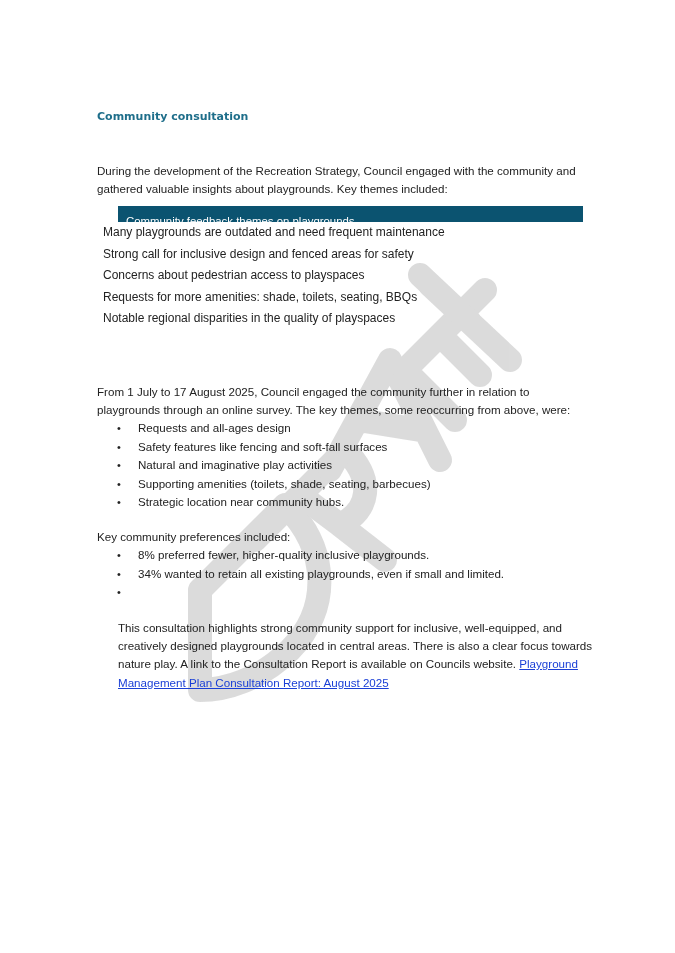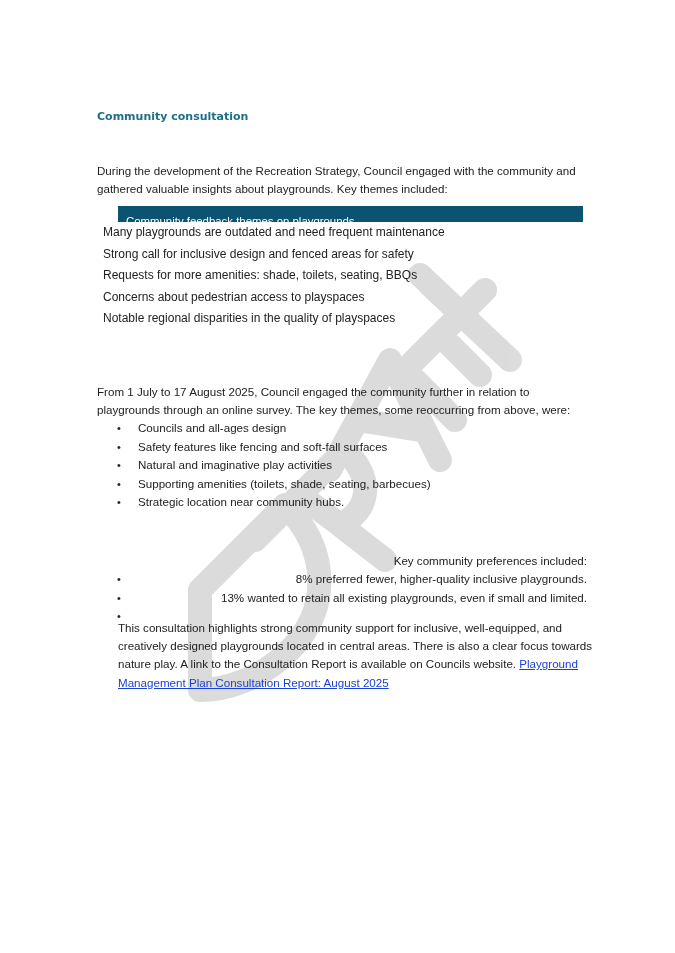--- a/index.html
+++ b/index.html
@@ -26,21 +26,21 @@
     .table-row {
       height: 21.6px; line-height: 21.6px; padding-left: 6px; font-size: 12px; color: #222;
     }
     .table-body { padding-top: 0px; }
     .p2 { top: 383px; }
     ul.bullets { list-style: none; margin: 0; padding: 0; }
     ul.bullets li { position: relative; padding-left: 41px; height: 18.4px; line-height: 18.4px; }
     ul.bullets li .bullet {
       position: absolute; left: 20px; top: 0; font-size: 11px;
     }
-    .p3 { top: 552px; text-align: right; }
+    .p3 { top: 528px; }
     .p4 { top: 619px; margin-left: 21px; }
     a.link { color: #1a3fd6; text-decoration: underline; }
     .watermark { position: absolute; left: 0; top: 0; width: 675px; height: 953px; pointer-events: none; }
   </style>
 </head>
 <body>
 
 <div class="page">
 
   <svg class="watermark" viewBox="0 0 675 953" xmlns="http://www.w3.org/2000/svg">
@@ -60,42 +60,42 @@
 
   <div class="title">Community consultation</div>
 
   <div class="para p1">During the development of the Recreation Strategy, Council engaged with the community and gathered valuable insights about playgrounds. Key themes included:</div>
 
   <div class="table">
     <div class="table-head">Community feedback themes on playgrounds</div>
     <div class="table-body">
       <div class="table-row">Many playgrounds are outdated and need frequent maintenance</div>
       <div class="table-row">Strong call for inclusive design and fenced areas for safety</div>
+      <div class="table-row">Concerns about pedestrian access to playspaces</div>
       <div class="table-row">Requests for more amenities: shade, toilets, seating, BBQs</div>
-      <div class="table-row">Concerns about pedestrian access to playspaces</div>
       <div class="table-row">Notable regional disparities in the quality of playspaces</div>
     </div>
   </div>
 
   <div class="para p2">
     <div>From 1 July to 17 August 2025, Council engaged the community further in relation to playgrounds through an online survey.  The key themes, some reoccurring from above, were:</div>
     <ul class="bullets">
-      <li><span class="bullet">•</span><span>Councils and all-ages design</span></li>
+      <li><span class="bullet">•</span><span>Requests and all-ages design</span></li>
       <li><span class="bullet">•</span><span>Safety features like fencing and soft-fall surfaces</span></li>
       <li><span class="bullet">•</span><span>Natural and imaginative play activities</span></li>
       <li><span class="bullet">•</span><span>Supporting amenities (toilets, shade, seating, barbecues)</span></li>
       <li><span class="bullet">•</span><span>Strategic location near community hubs.</span></li>
     </ul>
   </div>
 
   <div class="para p3">
     <div>Key community preferences included:</div>
     <ul class="bullets">
       <li><span class="bullet">•</span><span>8% preferred fewer, higher-quality inclusive playgrounds.</span></li>
-      <li><span class="bullet">•</span><span>13% wanted to retain all existing playgrounds, even if small and limited.</span></li>
+      <li><span class="bullet">•</span><span>34% wanted to retain all existing playgrounds, even if small and limited.</span></li>
       <li><span class="bullet">•</span></li>
     </ul>
   </div>
 
   <div class="para p4">
     <span>This consultation highlights strong community support for inclusive, well-equipped, and creatively designed playgrounds located in central areas. There is also a clear focus towards nature play. A link to the Consultation Report is available on Councils website. </span><a class="link" href="#">Playground Management Plan Consultation Report: August 2025</a>
   </div>
 
 </div>
 

